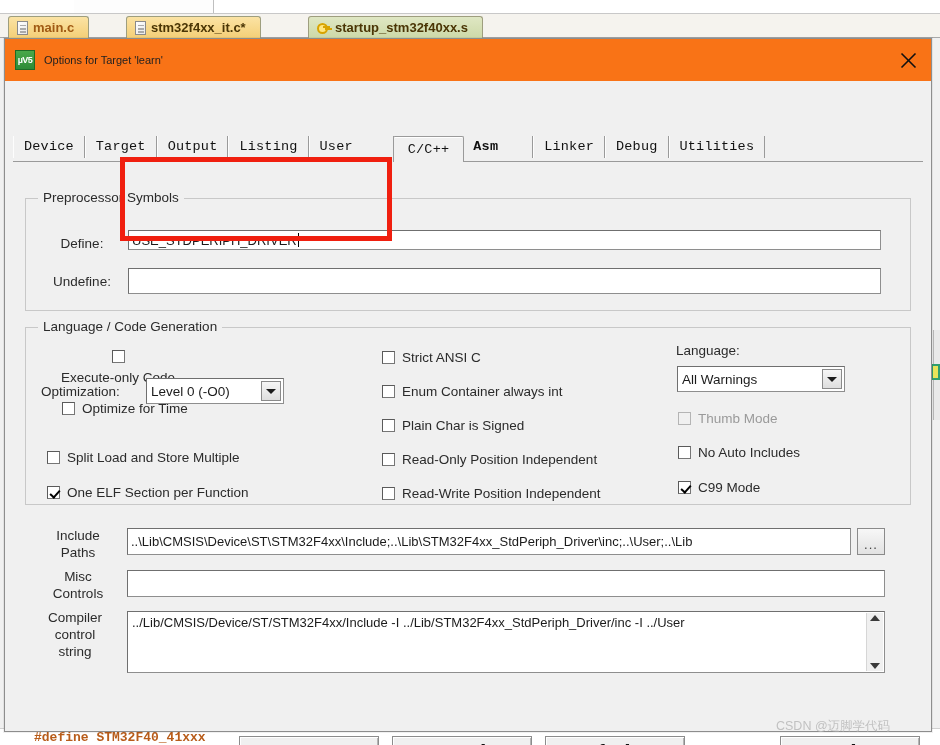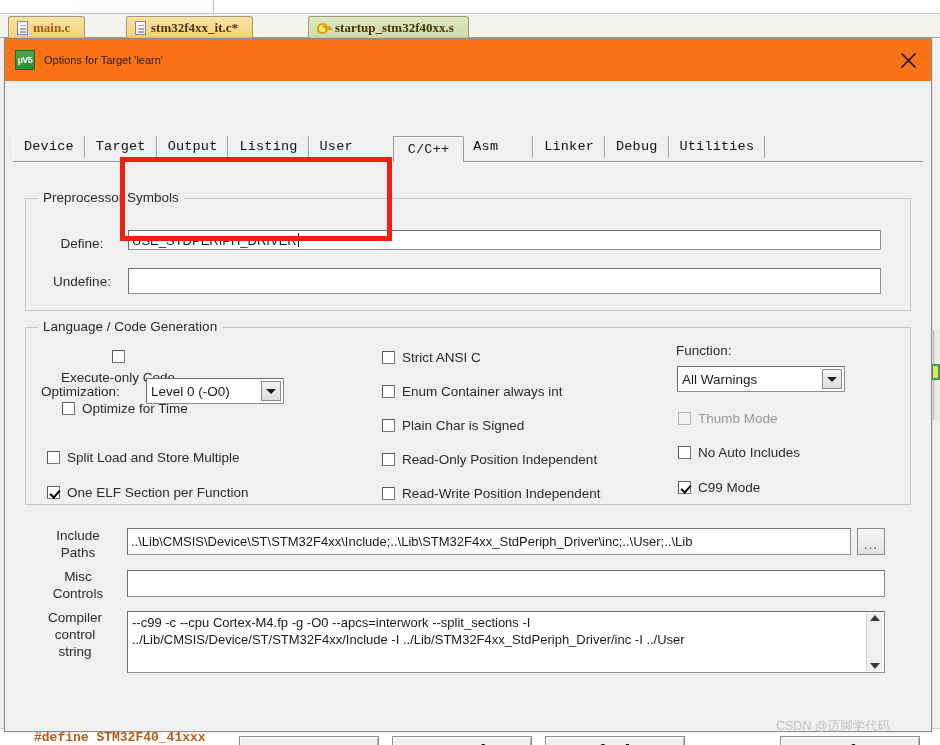--- a/index.html
+++ b/index.html
@@ -45,21 +45,21 @@
     border: 1px solid #8a8a8a;
     position: relative; flex: none;
   }
   .doc-tab .pageicon::after {
     content: ""; position: absolute; left: 2px; top: 3px;
     width: 6px; height: 1px; box-shadow: 0 0 0 0 #999, 0 3px 0 0 #aaa, 0 6px 0 0 #aaa;
     border-top: 1px solid #aaa;
   }
   .doc-tab.t-yellow { background: linear-gradient(180deg,#fbe3a4 0%,#f4cf77 100%); }
   .doc-tab.t-green  { background: linear-gradient(180deg,#dfe7c3 0%,#cdd9a8 100%); }
-  .doc-tab .tab-label { color: #4a3505; font-weight: bold; font-family: Liberation Serif, serif; }
+  .doc-tab .tab-label { color: #4a3505; font-weight: bold; }
   .doc-tab.t-main .tab-label { color: #a05a14; font-weight: bold; }
   .keyicon {
     position: relative; width: 13px; height: 13px; flex: none;
   }
   .keyicon::before {
     content: ""; position: absolute; left: 0; top: 2px;
     width: 7px; height: 7px; border: 2px solid #d8a400; border-radius: 50%;
     background: #ffe680;
   }
   .keyicon::after {
@@ -360,21 +360,21 @@
 
   <div id="dialog-body">
 
     <div id="tabstrip">
       <div class="opt-tab">Device</div>
       <div class="opt-tab">Target</div>
       <div class="opt-tab">Output</div>
       <div class="opt-tab">Listing</div>
       <div class="opt-tab" style="padding-right:40px;">User</div>
       <div class="opt-tab active" style="padding:0 14px;">C/C++</div>
-      <div class="opt-tab" style="padding-right:34px;border-left:none;">Asm</div>
+      <div class="opt-tab" style="padding-right:34px;border-left:none;font-weight:bold;">Asm</div>
       <div class="opt-tab">Linker</div>
       <div class="opt-tab">Debug</div>
       <div class="opt-tab">Utilities</div>
     </div>
     <div id="tab-underline"></div>
     <div id="tab-underline-cut"></div>
 
     <div class="groupbox" style="left:20px; top:117px; width:886px; height:113px;">
       <span class="group-title">Preprocessor Symbols</span>
     </div>
@@ -438,21 +438,21 @@
     </div>
     <div class="cbrow" style="left:377px; top:371px;">
       <span class="cbox"></span>
       <span>Read-Only Position Independent</span>
     </div>
     <div class="cbrow" style="left:377px; top:405px;">
       <span class="cbox"></span>
       <span>Read-Write Position Independent</span>
     </div>
 
-    <div class="fieldlabel" style="left:671px; top:262px; width:120px; text-align:left;">Function:</div>
+    <div class="fieldlabel" style="left:671px; top:262px; width:120px; text-align:left;">Language:</div>
     <div class="combo" style="left:672px; top:285px; width:168px; height:26px;">
       <span>All Warnings</span>
       <span class="combo-btn">
         <span class="arrow-down"></span>
       </span>
     </div>
 
     <div class="cbrow disabled" style="left:673px; top:330px;">
       <span class="cbox"></span>
       <span>Thumb Mode</span>
@@ -485,21 +485,20 @@
       <span></span>
     </div>
 
     <div class="fieldlabel" style="left:24px; top:528px; width:92px; line-height:17px;">
       <span>Compiler</span><br>
       <span>control</span><br>
       <span>string</span>
     </div>
     <div class="multifield" style="left:122px; top:530px; width:758px; height:62px;">
       <div class="lines">
-        <div>--c99 -c --cpu Cortex-M4.fp -g -O0 --apcs=interwork --split_sections -I</div>
         <div>../Lib/CMSIS/Device/ST/STM32F4xx/Include -I ../Lib/STM32F4xx_StdPeriph_Driver/inc -I ../User</div>
       </div>
       <div class="vscroll">
         <span class="chev up"></span>
         <span class="chev dn"></span>
       </div>
     </div>
 
     <div class="dlgbtn" style="left:234px; top:655px; width:140px;">OK</div>
     <div class="dlgbtn" style="left:387px; top:655px; width:140px;">Cancel</div>

